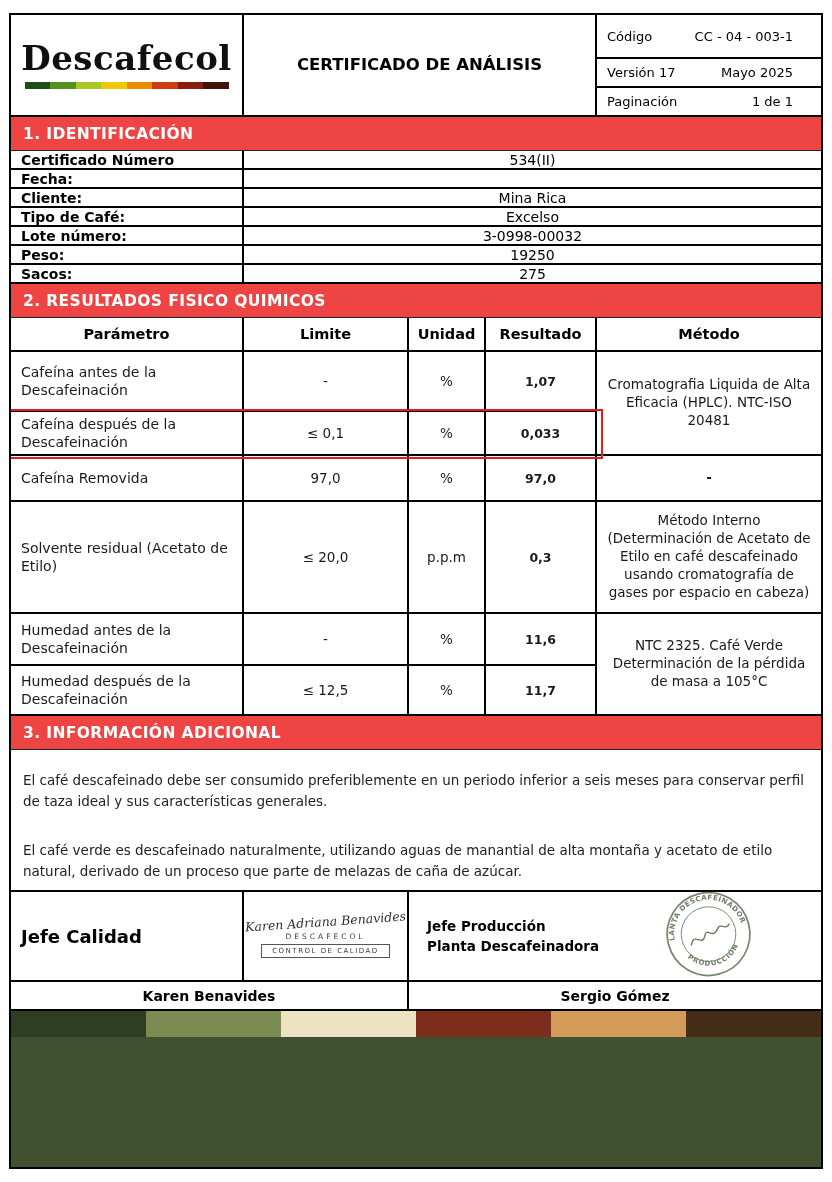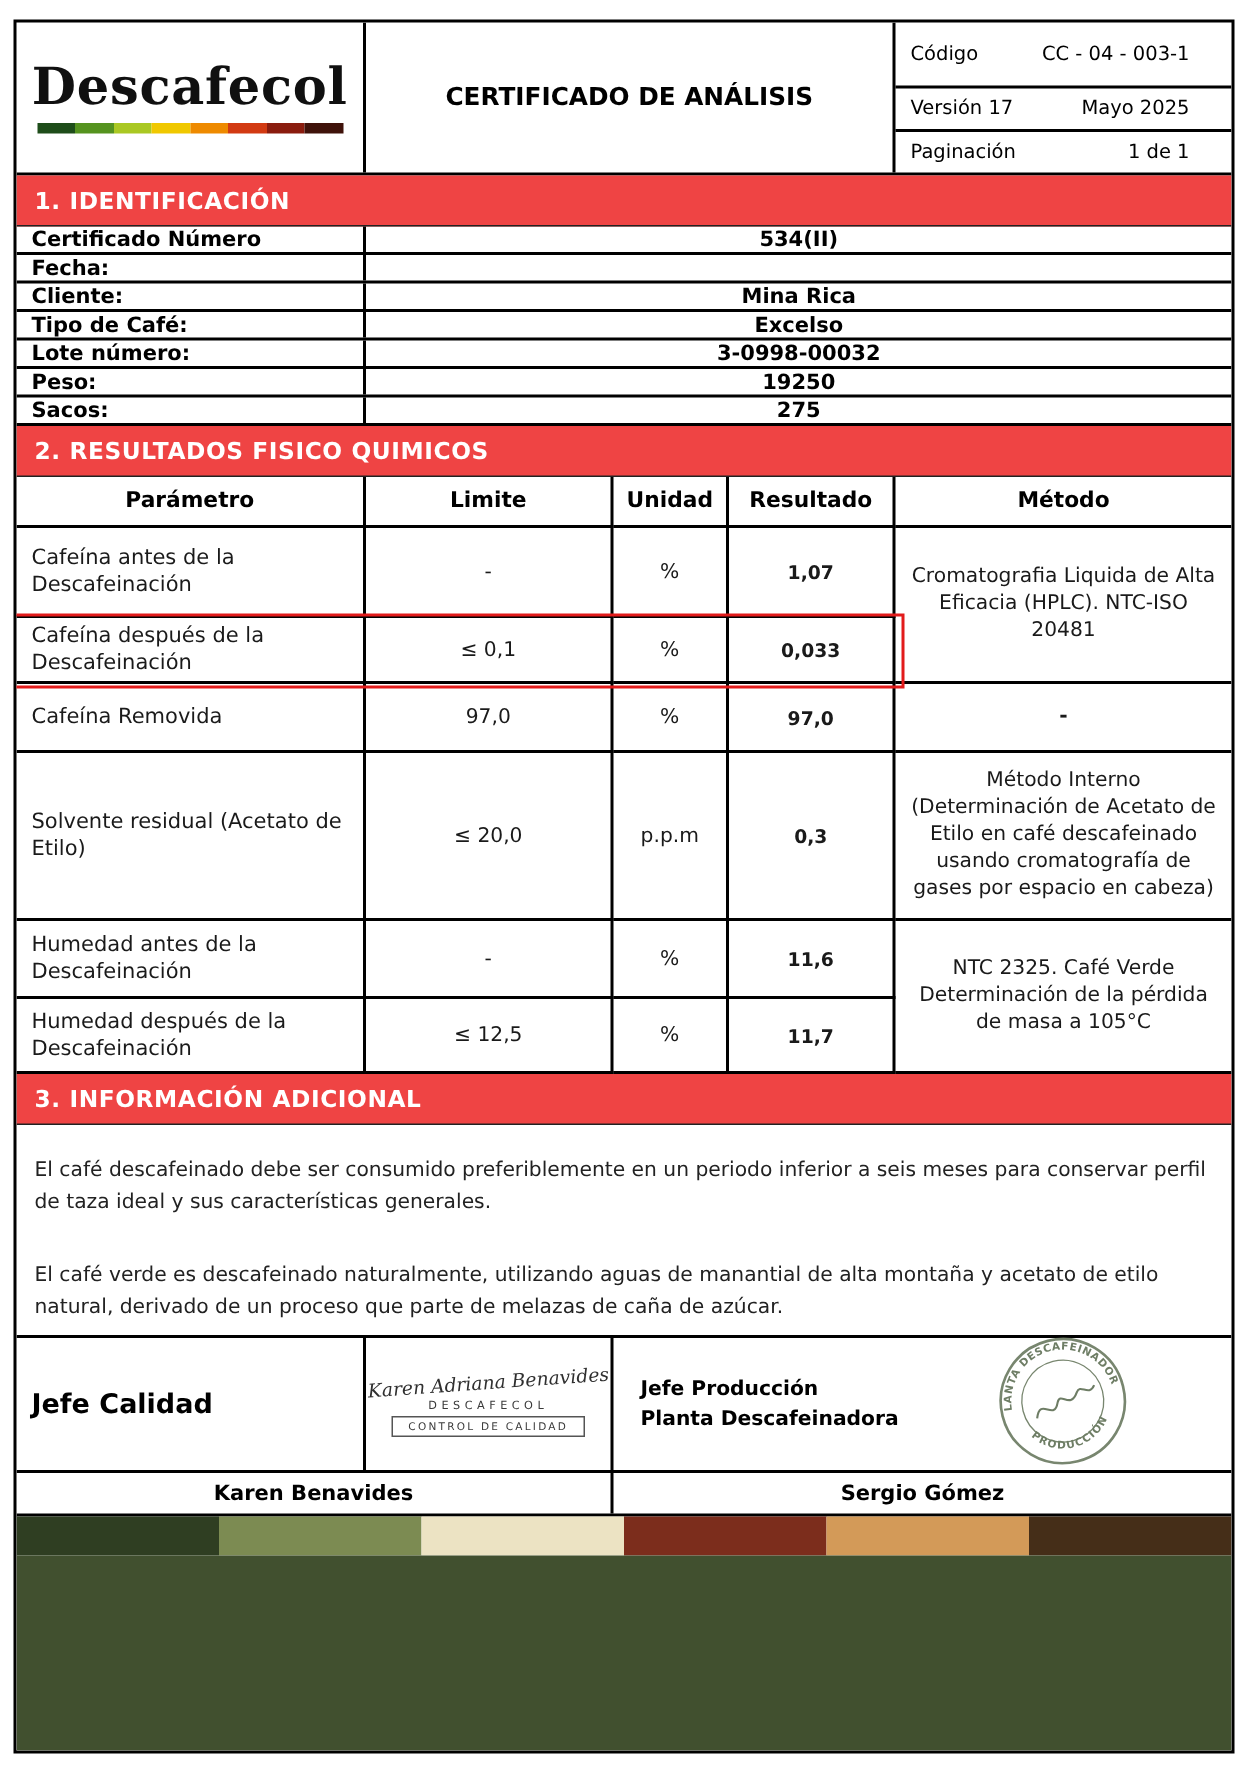--- a/index.html
+++ b/index.html
@@ -23,21 +23,21 @@
   .code-row.r3 { flex:1; border-bottom:none; }
   .code-row .cv { padding-right:6px; }
 
   
   .banner { height:34px; background:#ef4444; color:#fff; font-weight:bold; font-size:15.5px; display:flex; align-items:center; padding-left:12px; letter-spacing:0.4px; flex:0 0 auto; border-bottom:1px solid #222; }
 
   
   .id-table { flex:0 0 auto; }
   .id-row { display:flex; height:19px; border-bottom:2px solid #000; }
   .id-label { width:233px; border-right:2px solid #000; display:flex; align-items:center; padding-left:10px; font-weight:bold; font-size:14px; }
-  .id-value { flex:1; display:flex; align-items:center; justify-content:center; font-weight:bold; font-size:14px; }
+  .id-value { flex:1; display:flex; align-items:center; justify-content:center; font-weight:normal; font-size:14px; }
 
   
   .results { display:grid; grid-template-columns:233px 165px 77px 111px 1fr; grid-template-rows:34px 60px 44px 46px 112px 52px 50px; position:relative; flex:0 0 auto; }
   .rc { border-right:2px solid #000; border-bottom:2px solid #000; display:flex; align-items:center; justify-content:center; text-align:center; padding:2px 6px; font-size:13.5px; color:#1a1a1a; }
   .rc.last-col { border-right:none; }
   .rc.head { font-weight:bold; font-size:14.5px; color:#000; }
   .rc.param { justify-content:flex-start; text-align:left; padding-left:10px; font-size:14px; line-height:1.3; }
   .rc.result { font-weight:bold; font-size:12.5px; }
   .rc.method { line-height:1.32; padding:4px 8px; }
   .rc.method.dash { font-weight:bold; }

